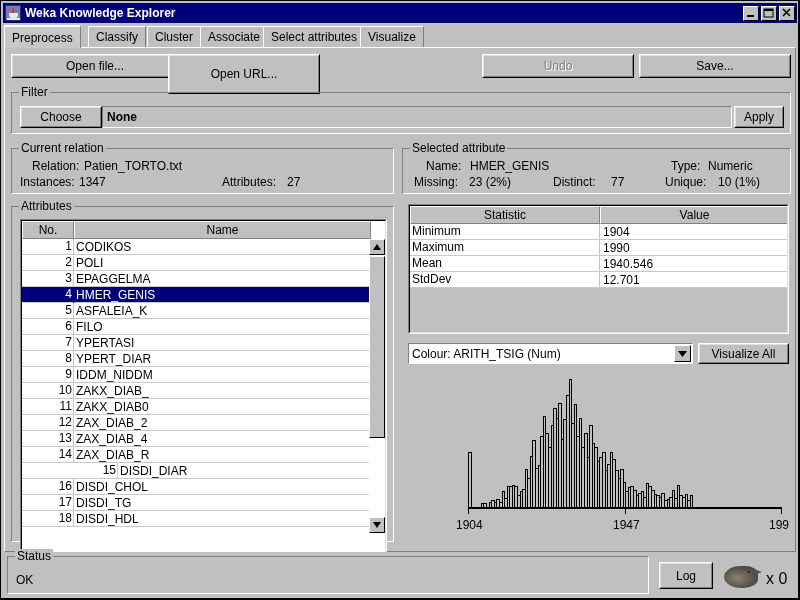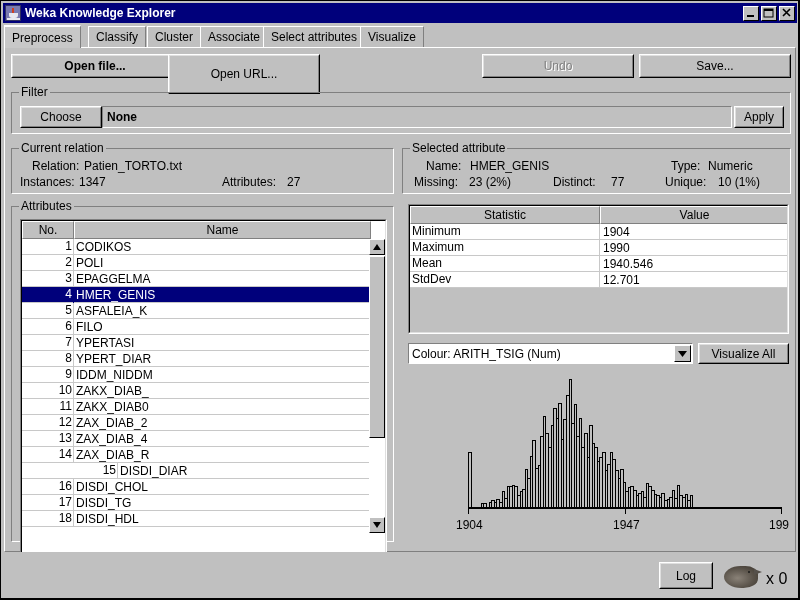--- a/index.html
+++ b/index.html
@@ -363,21 +363,21 @@
         <span>Select attributes</span>
       </div>
     <div class="tab" style="left:356px;">
         <span>Visualize</span>
       </div>
   </div>
 
   <div id="content">
 
     <div id="btnrow">
-      <div class="swbtn" style="left:0px;   top:0; width:168px; height:24px;font-weight:bold;">
+      <div class="swbtn" style="left:0px;   top:0; width:168px; height:24px;">
         <span class="inner"></span>
           <span class="lbl">Open file...</span>
       </div>
       <div class="swbtn" style="left:157px; top:0; width:152px; height:40px;">
         <span class="inner"></span>
           <span class="lbl">Open URL...</span>
       </div>
       <div class="swbtn disabled" style="left:471px; top:0; width:152px; height:24px;">
         <span class="inner"></span>
           <span class="lbl">Undo</span>
@@ -670,20 +670,25 @@
       <div class="tick" style="left:217px; bottom:28px;"></div>
       <div class="tick" style="left:373px; bottom:28px;"></div>
       <div class="ticklbl" style="left:48px;  bottom:10px;">1904</div>
       <div class="ticklbl" style="left:205px; bottom:10px;">1947</div>
       <div class="ticklbl" style="left:361px; bottom:10px;">1990</div>
     </div>
 
   </div>
 
   <div id="statusbar">
+    <div class="group" style="left:3px; top:4px; width:642px; height:38px;">
+      <div class="gframe"></div>
+      <div class="glabel">Status</div>
+      <div class="infoline" style="left:8px; top:16px;">OK</div>
+    </div>
     <div class="swbtn" style="left:655px; top:10px; width:54px; height:27px;">
       <span class="inner"></span>
         <span class="lbl">Log</span>
     </div>
     <div id="weka-bird" style="left:720px; top:14px;">
       <div class="beak"></div>
         <div class="eye"></div>
     </div>
     <div id="bird-count" style="left:762px; top:18px;">x 0</div>
   </div>

